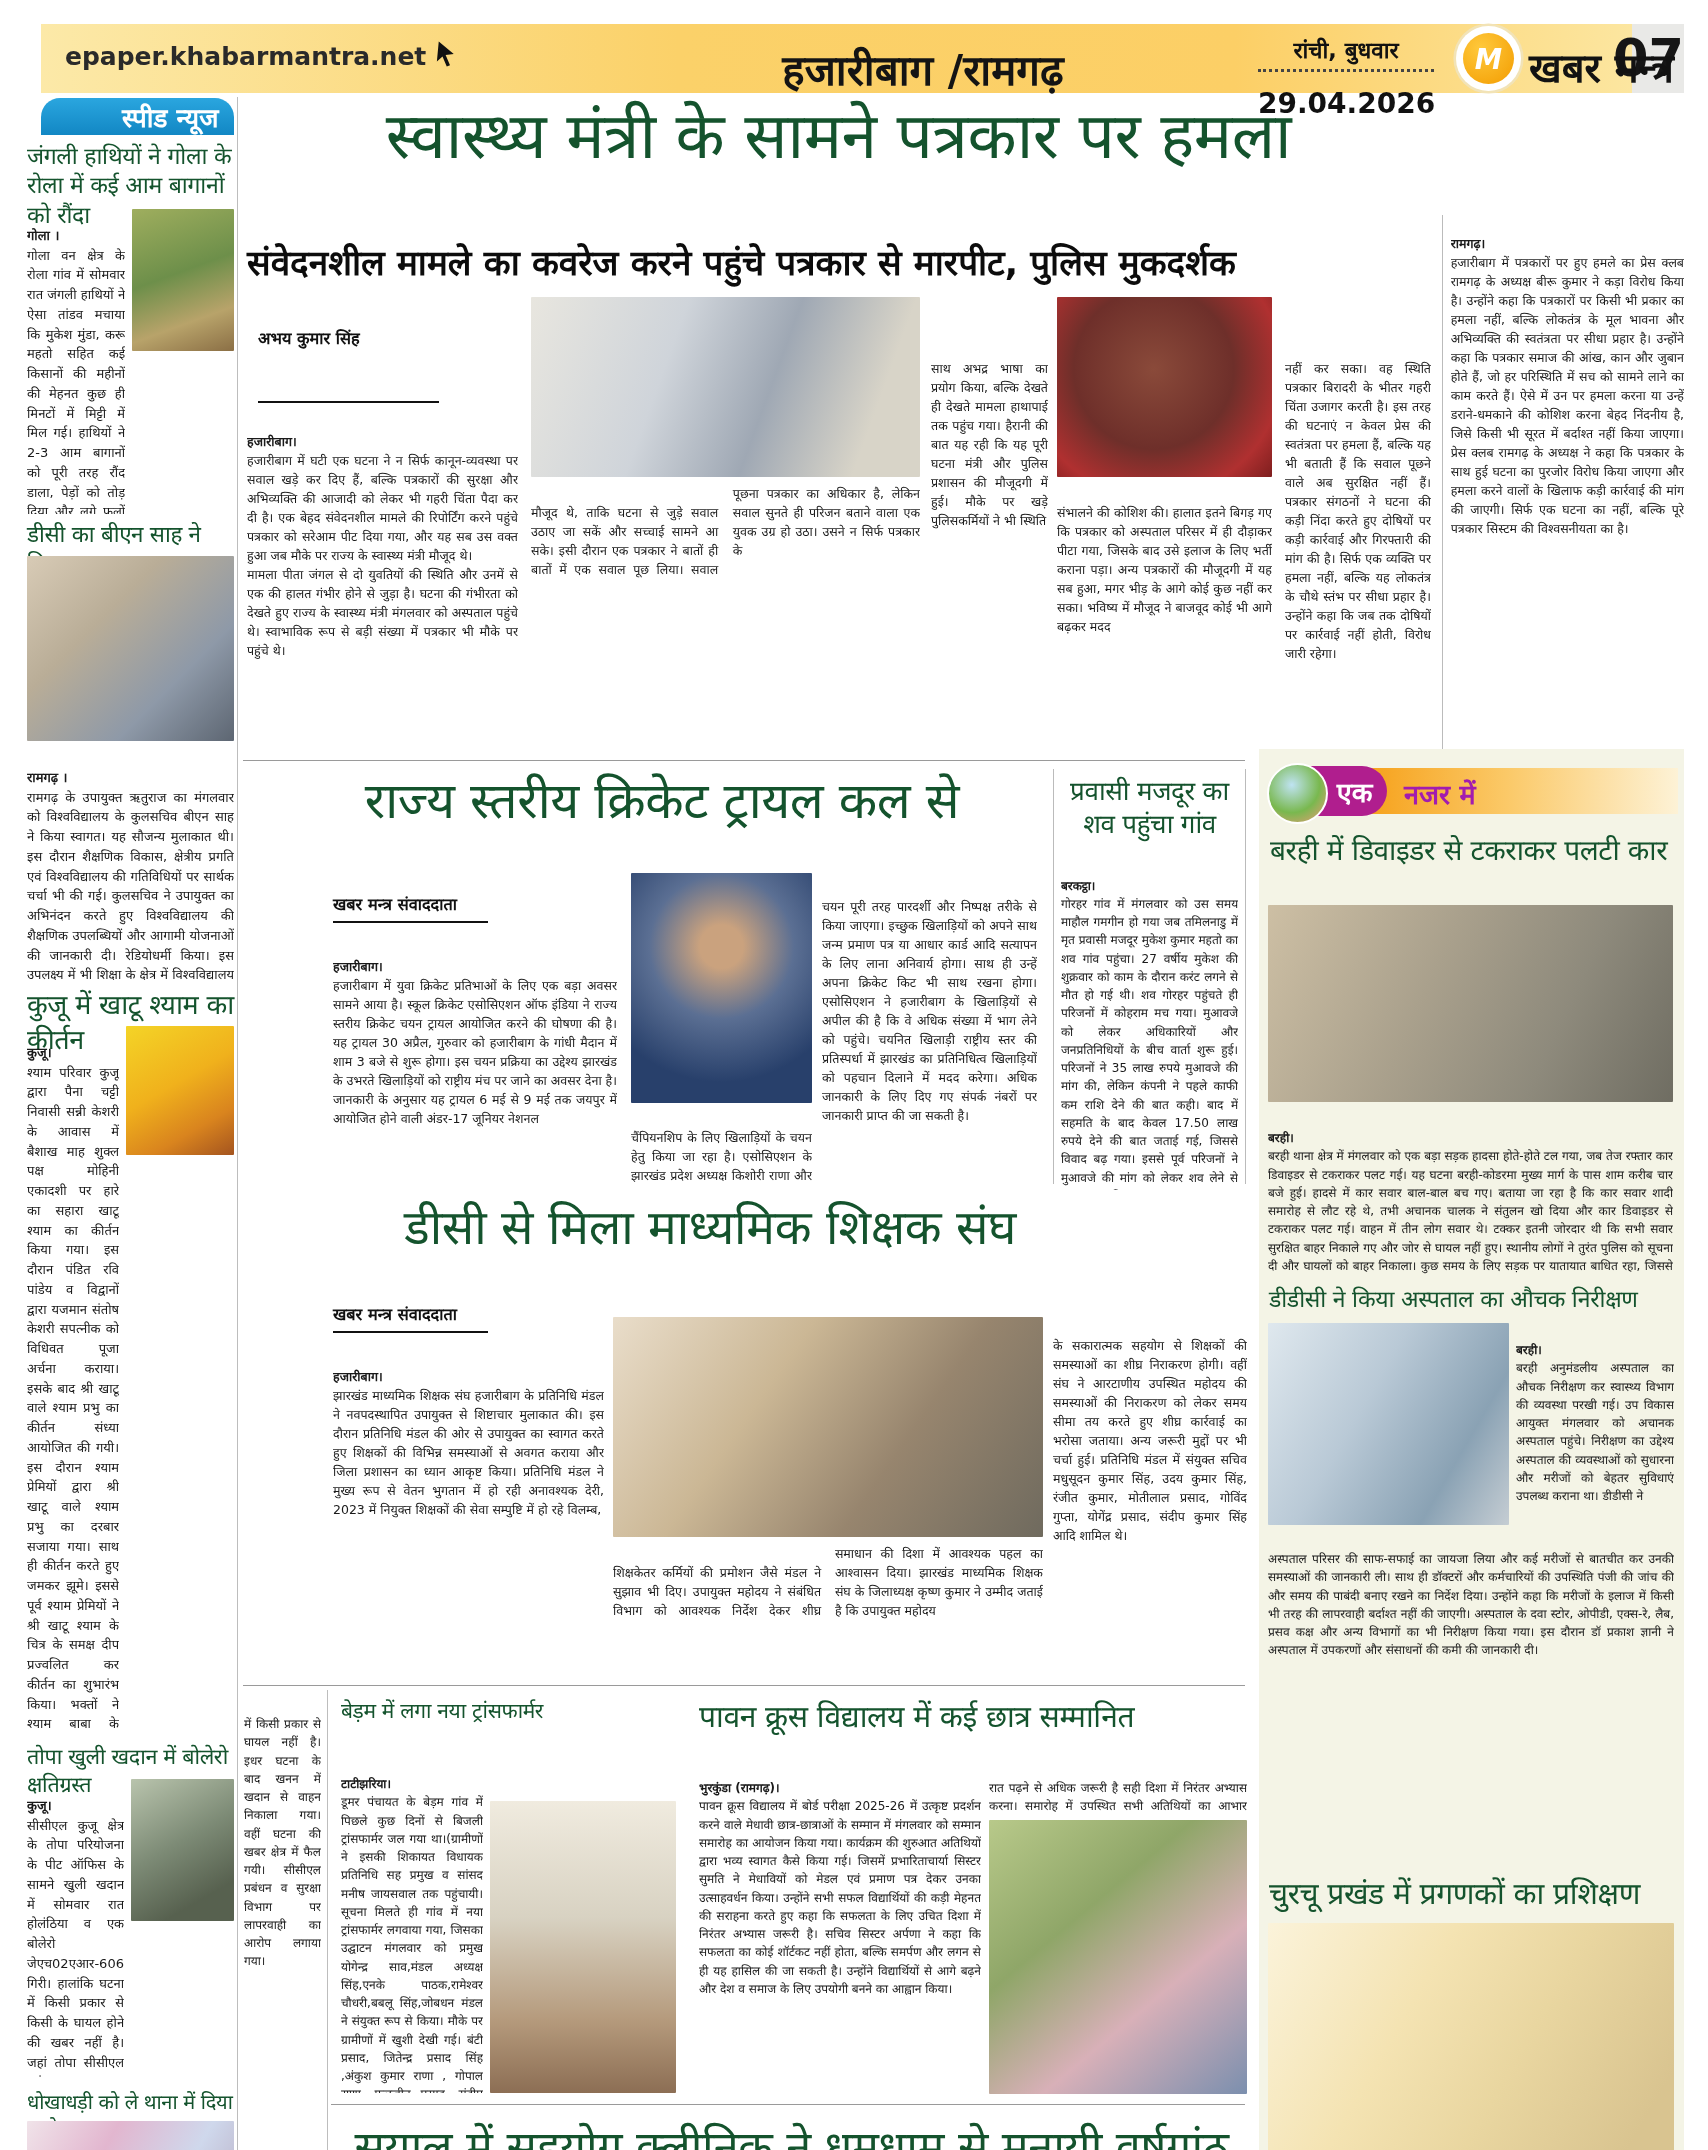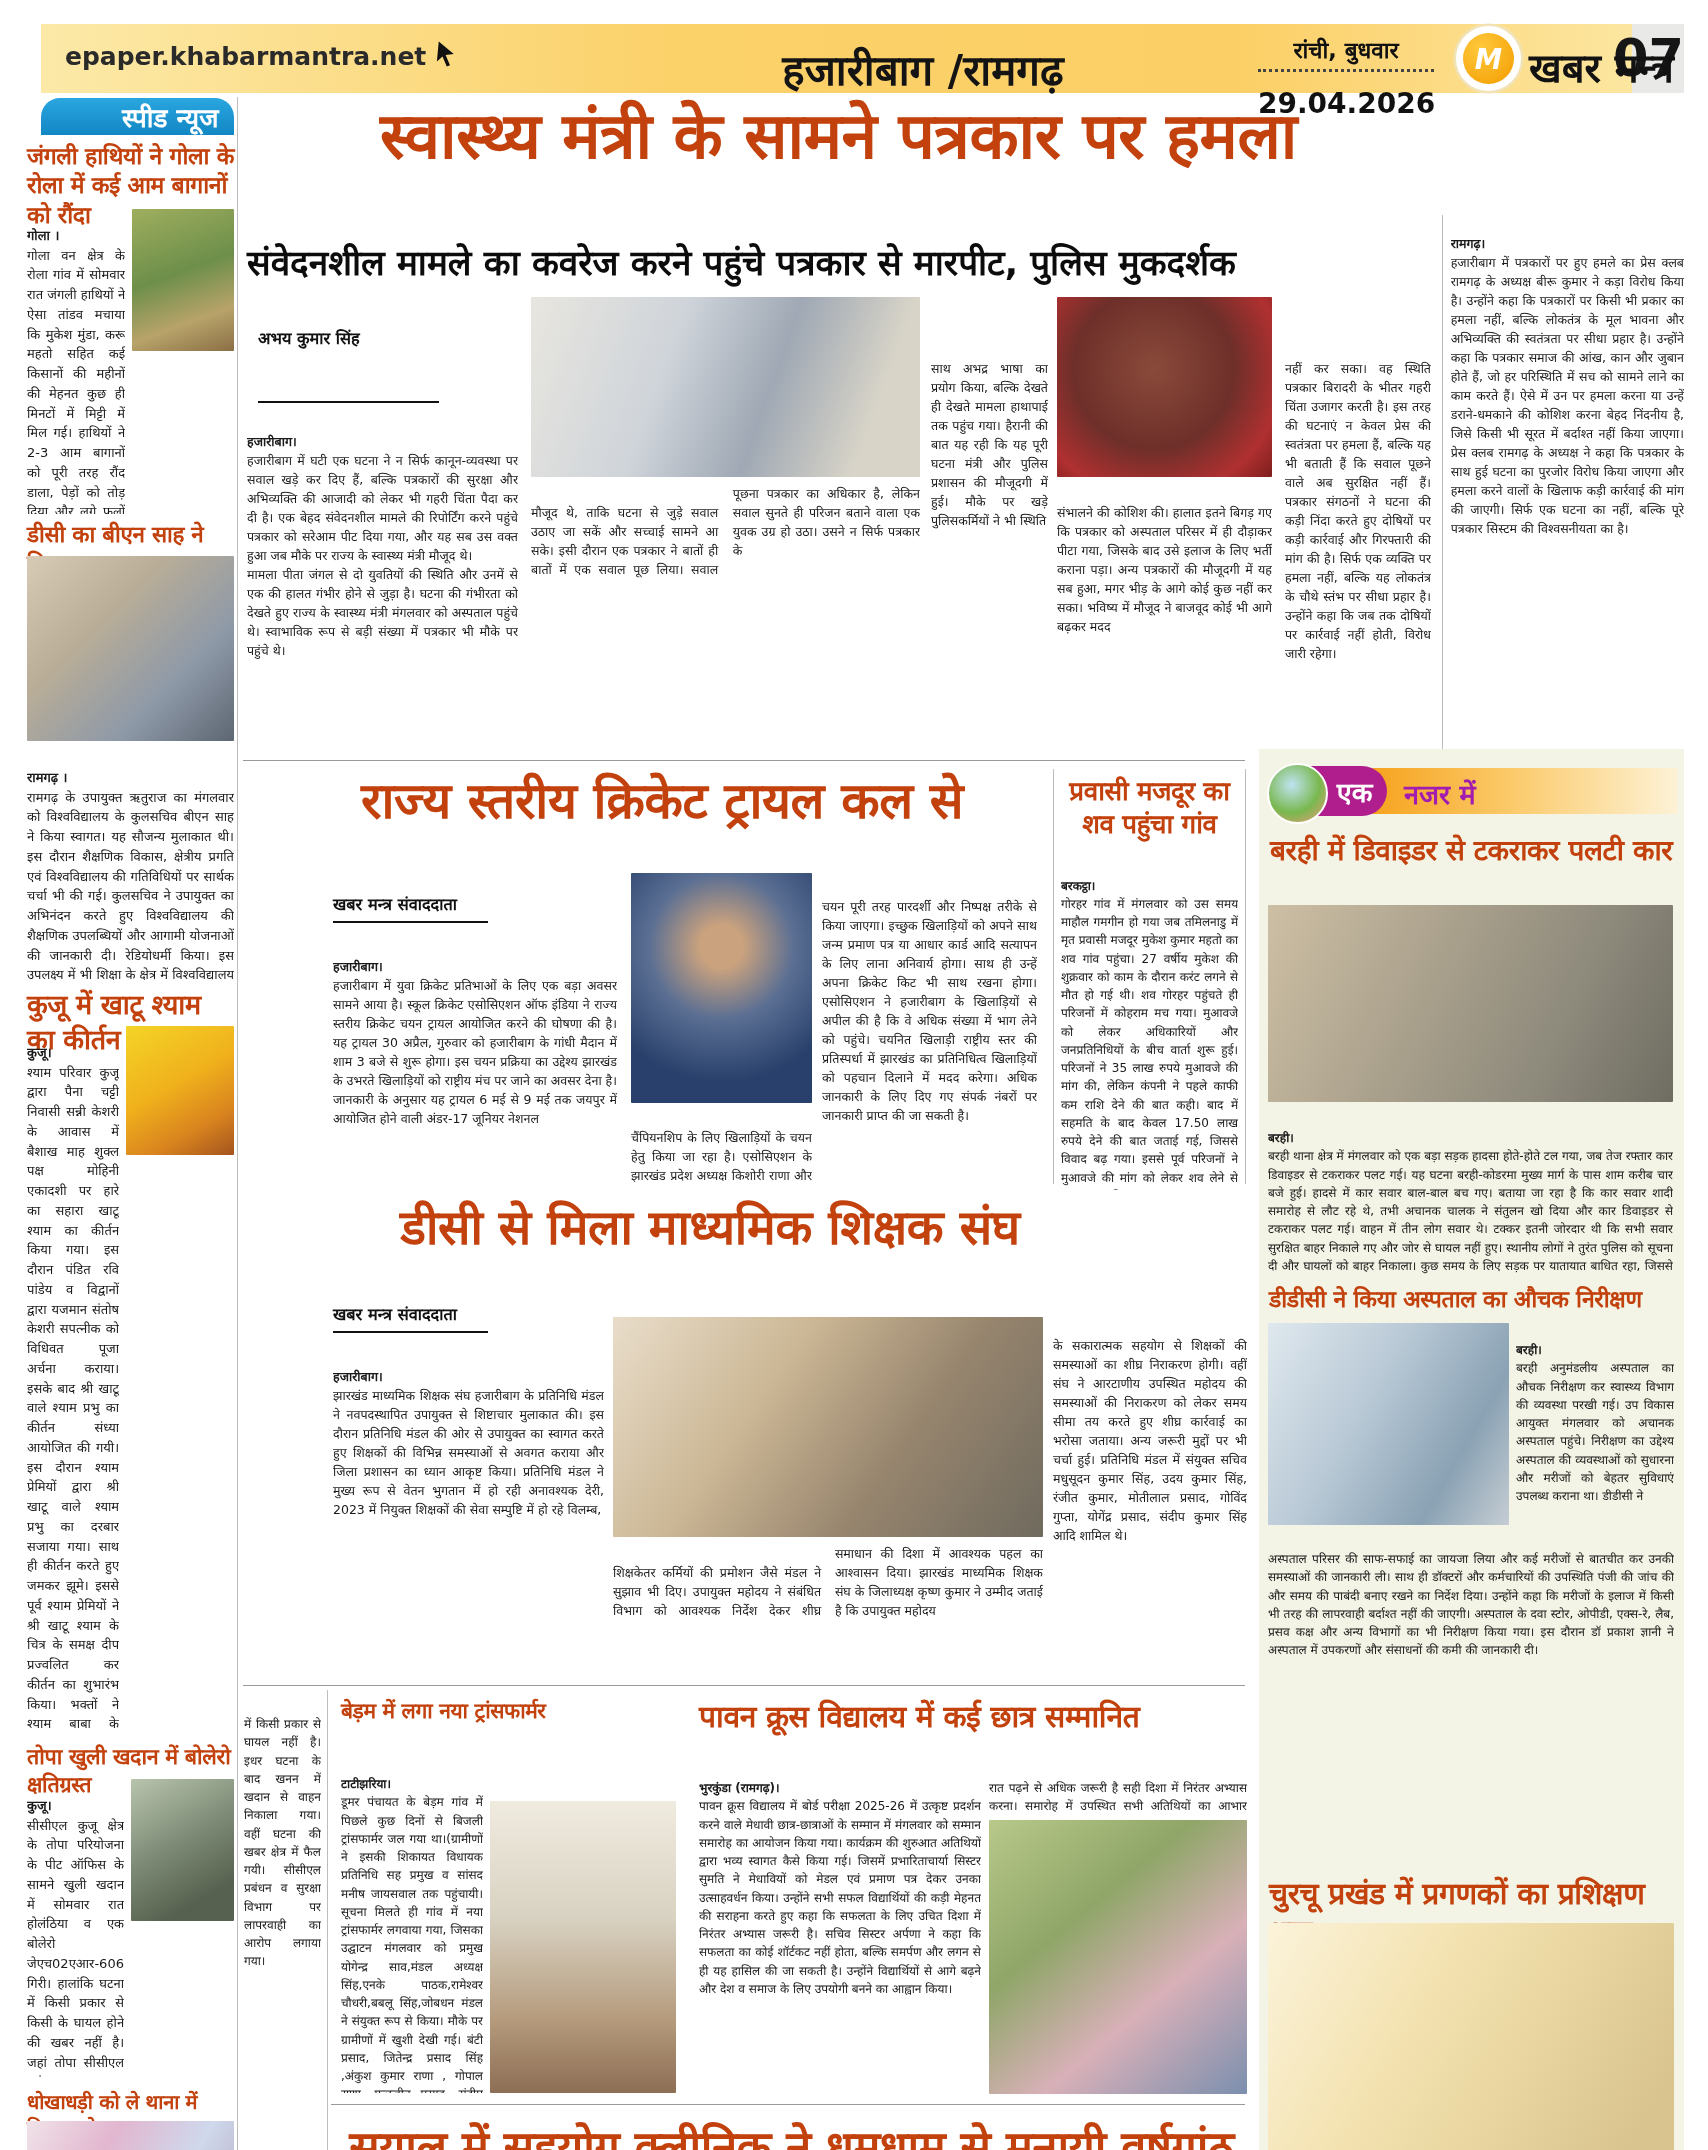--- a/index.html
+++ b/index.html
@@ -1,19 +1,19 @@
 <!DOCTYPE html>
 <html style="font-size:6.9px"><head>
 <meta charset="utf-8">
 <style>
   html,body{margin:0;padding:0}
   body{width:1708px;height:2742px;position:relative;background:#fff;
        font-family:"DejaVu Sans","Liberation Sans",sans-serif;color:#111;overflow:hidden}
   .abs{position:absolute}
-  .headline{font-weight:700;color:#c2410c;line-height:1.28;letter-spacing:-0.4px}
+  .headline{font-weight:400;color:#14532d;line-height:1.28;letter-spacing:-0.4px}
   .body{font-size:12.5px;line-height:1.52;text-align:justify;overflow:hidden;white-space:pre-line;color:#1a1a1a}
   .dl{font-weight:800}
   .byline{font-weight:800;font-size:16.3px}
   .byline-rule{height:2.2px;background:#111;margin-top:6px}
   .rule-v{width:0.9px;background:#bdbdbd}
   .rule-h{height:0.9px;background:#9a9a9a}
   .photo{overflow:hidden;border-radius:0.9px}
   .cream{background:#f4f4e6}
   .banner-blue{background:linear-gradient(180deg,#2aa6df,#1287c4);border-radius:19px 19px 0 0;
                color:#fff;font-weight:800;display:flex;align-items:center;justify-content:flex-end;padding-right:15.5px;box-sizing:border-box}

